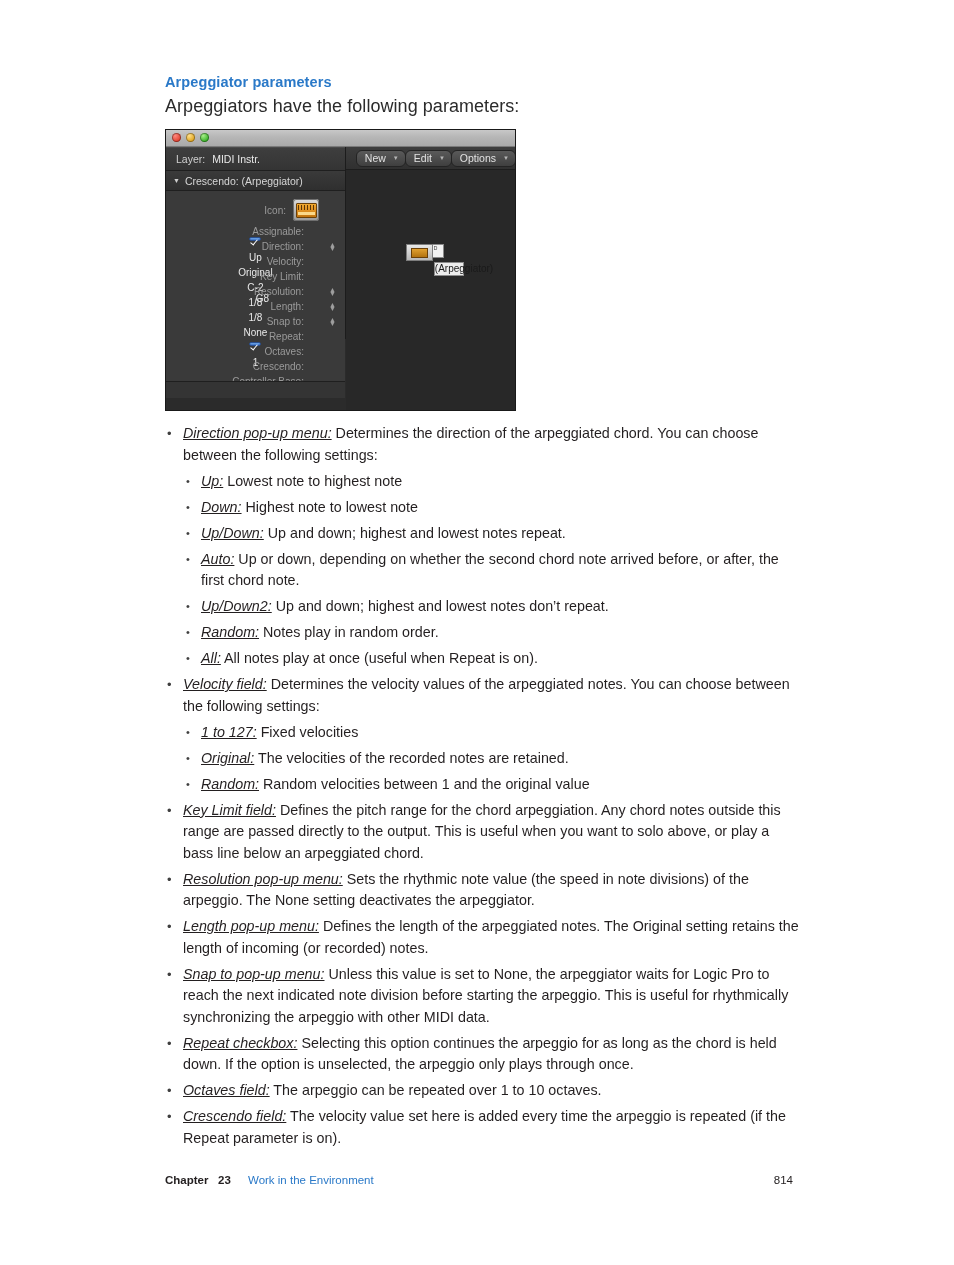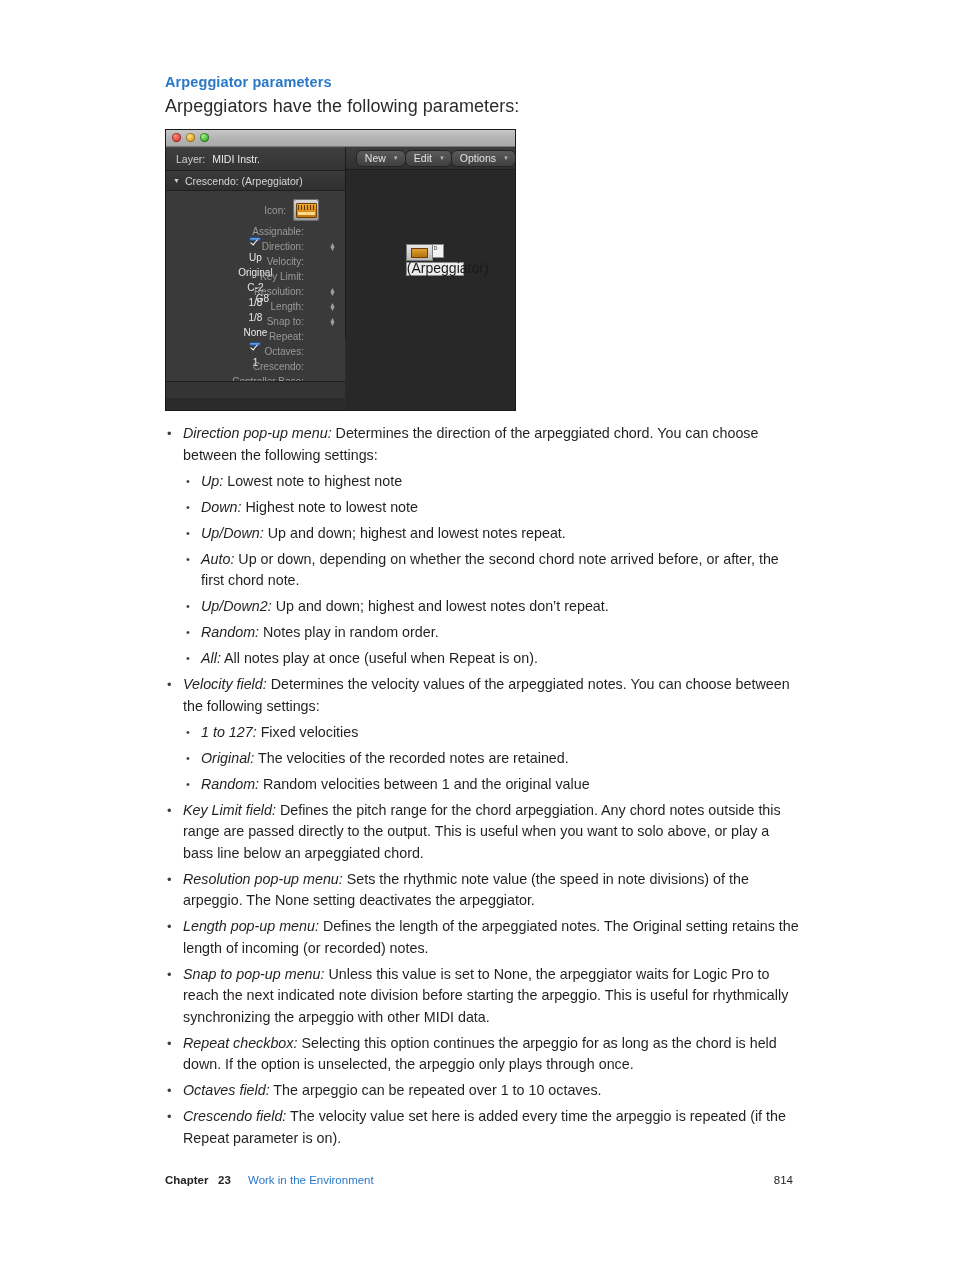--- a/index.html
+++ b/index.html
@@ -296,26 +296,27 @@
     color: #333;
     line-height: 6px;
     padding-left: 1px;
     box-sizing: border-box;
     overflow: hidden;
   }
   .eo-name {
     margin-top: 1px;
     background: #ededed;
     border: 1px solid #8c8c8c;
-    font-size: 14px;
+    font-size: 10px;
     color: #1a1a1a;
     text-align: center;
     line-height: 11px;
     height: 12px;
     white-space: nowrap;
+    margin-left: 28px;
   }
 
   
   .bullets {
     position: absolute;
     left: 165px;
     top: 423px;
     width: 636px;
     font-size: 14.3px;
     line-height: 21.5px;
@@ -339,21 +340,21 @@
     margin-left: 18px;
     margin-bottom: 4.5px;
   }
   .b2 > .dot {
     position: absolute;
     left: 3px;
     top: 0;
     font-size: 11px;
     color: #3f3f3f;
   }
-  em { font-style: italic; }
+  em { font-style: italic; text-decoration: underline; }
 
   
   .footer {
     position: absolute;
     left: 165px;
     top: 1174px;
     width: 636px;
     height: 18px;
     font-size: 11.5px;
   }

